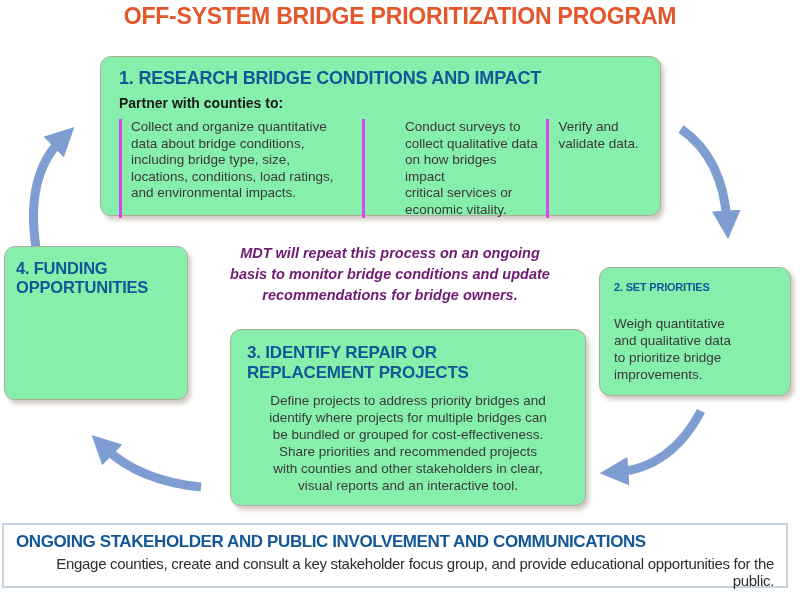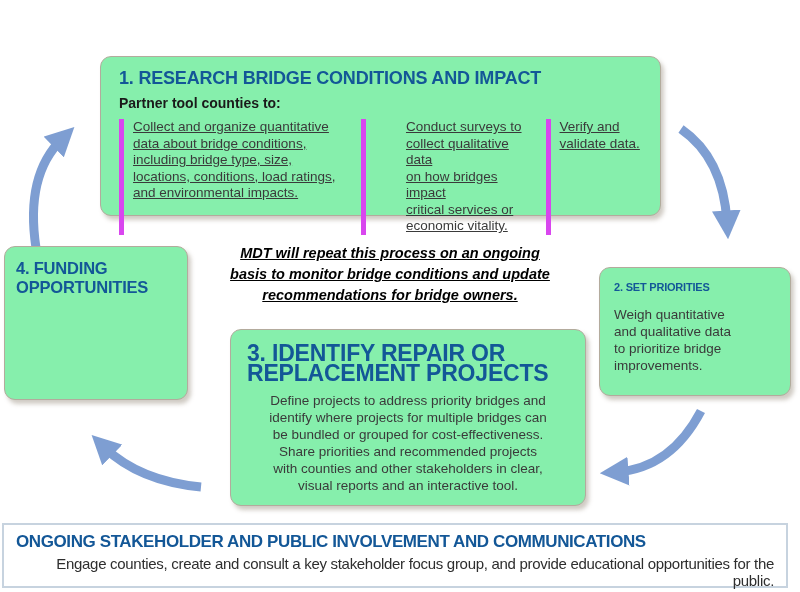--- a/index.html
+++ b/index.html
@@ -20,76 +20,77 @@
   .box-heading {
     color:#135797; font-weight:bold; white-space:pre-line; letter-spacing:-0.2px;
   }
   .body-text { color:#3a3a3a; white-space:pre-line; }
   
   .box1 { left:100px; top:56px; width:561px; height:160px; padding:11px 18px; }
   .box1 .box-heading { font-size:18px; }
   .box1-lead { font-size:14px; font-weight:bold; color:#1a1a1a; margin-top:6px; }
   .cols { display:flex; margin-top:8px; }
   .col {
-    border-left:5px solid #d946ef; padding-left:9px;
-    font-size:13.5px; line-height:16.5px;text-decoration:underline;
+    border-left:3px solid #d946ef; padding-left:9px;
+    font-size:13.5px; line-height:16.5px;
   }
   .col1 { width:236px; margin-right:21px; }
   .col2 { width:150px; margin-right:8px;padding-left:40px; }
   .col3 { width:94px; }
   
   .note {
     position:absolute; left:190px; top:243px; width:400px; text-align:center;
     font-size:14.5px; line-height:21px; font-weight:bold; font-style:italic;
-    color:#000000; white-space:pre-line;text-decoration:underline;
+    color:#701a75; white-space:pre-line;
   }
   
   .box2 { left:599px; top:267px; width:192px; height:129px; padding:13px 14px; }
   .box2 .box-heading { font-size:11px; }
-  .box2 .body-text { margin-top:13px; font-size:13.5px; line-height:17px; }
+  .box2 .body-text { margin-top:22px; font-size:13.5px; line-height:17px; }
   
   .box4 { left:4px; top:246px; width:184px; height:154px; padding:12px 6px 12px 11px; }
   .box4 .box-heading { font-size:16.5px; line-height:19px; }
   .box4 .body-text { margin-top:9px; font-size:13.5px; line-height:17.5px; }
   
   .box3 { left:230px; top:329px; width:356px; height:177px; padding:13px 16px; }
-  .box3 .box-heading { font-size:23px; line-height:20px; }
+  .box3 .box-heading { font-size:17px; line-height:20px; }
   .box3 .body-text { margin-top:9px; font-size:13.5px; line-height:17px;text-align:center; }
   
   .footer {
     position:absolute; left:2px; top:523px; width:786px; height:65px;
     background:#ffffff; border:2px solid #C7D3DF; box-sizing:border-box;
     padding:7px 12px;
   }
   .footer-heading {
     color:#135797; font-weight:bold; font-size:17px; letter-spacing:-0.4px;
   }
   .footer-body { color:#2e2e2e; font-size:15px; letter-spacing:-0.3px; margin-top:3px;text-align:right; }
 </style>
 </head>
 <body>
 
 <div class="canvas">
 
+  <div class="title">OFF-SYSTEM BRIDGE PRIORITIZATION PROGRAM</div>
 
   <svg class="arrows" viewBox="0 0 800 592" xmlns="http://www.w3.org/2000/svg">
     <defs>
       <marker id="ah" viewBox="0 0 10 10" refX="4" refY="5" markerWidth="3.2" markerHeight="3.2" orient="auto">
         <path d="M0,0 L10,5 L0,10 z" fill="#7E9ED2"></path>
       </marker>
     </defs>
     <path d="M 36 248 Q 25 175 62 139" fill="none" stroke-width="9" marker-end="url(#ah)" stroke="#7E9ED2"></path>
     <path d="M 681 129 Q 723 158 727 222" fill="none" stroke-width="9" marker-end="url(#ah)" stroke="#7E9ED2"></path>
     <path d="M 701 411 Q 671 468 617 472" fill="none" stroke-width="9" marker-end="url(#ah)" stroke="#7E9ED2"></path>
     <path d="M 201 487 Q 139 481 104 447" fill="none" stroke-width="9" marker-end="url(#ah)" stroke="#7E9ED2"></path>
   </svg>
 
   <div class="box box1">
     <div class="box-heading">1. RESEARCH BRIDGE CONDITIONS AND IMPACT</div>
-    <div class="box1-lead">Partner tool counties to:</div>
+    <div class="box1-lead">Partner with counties to:</div>
     <div class="cols">
       <div class="col col1 body-text">Collect and organize quantitative
 data about bridge conditions,
 including bridge type, size,
 locations, conditions, load ratings,
 and environmental impacts.</div>
       <div class="col col2 body-text">Conduct surveys to
 collect qualitative data
 on how bridges impact
 critical services or

